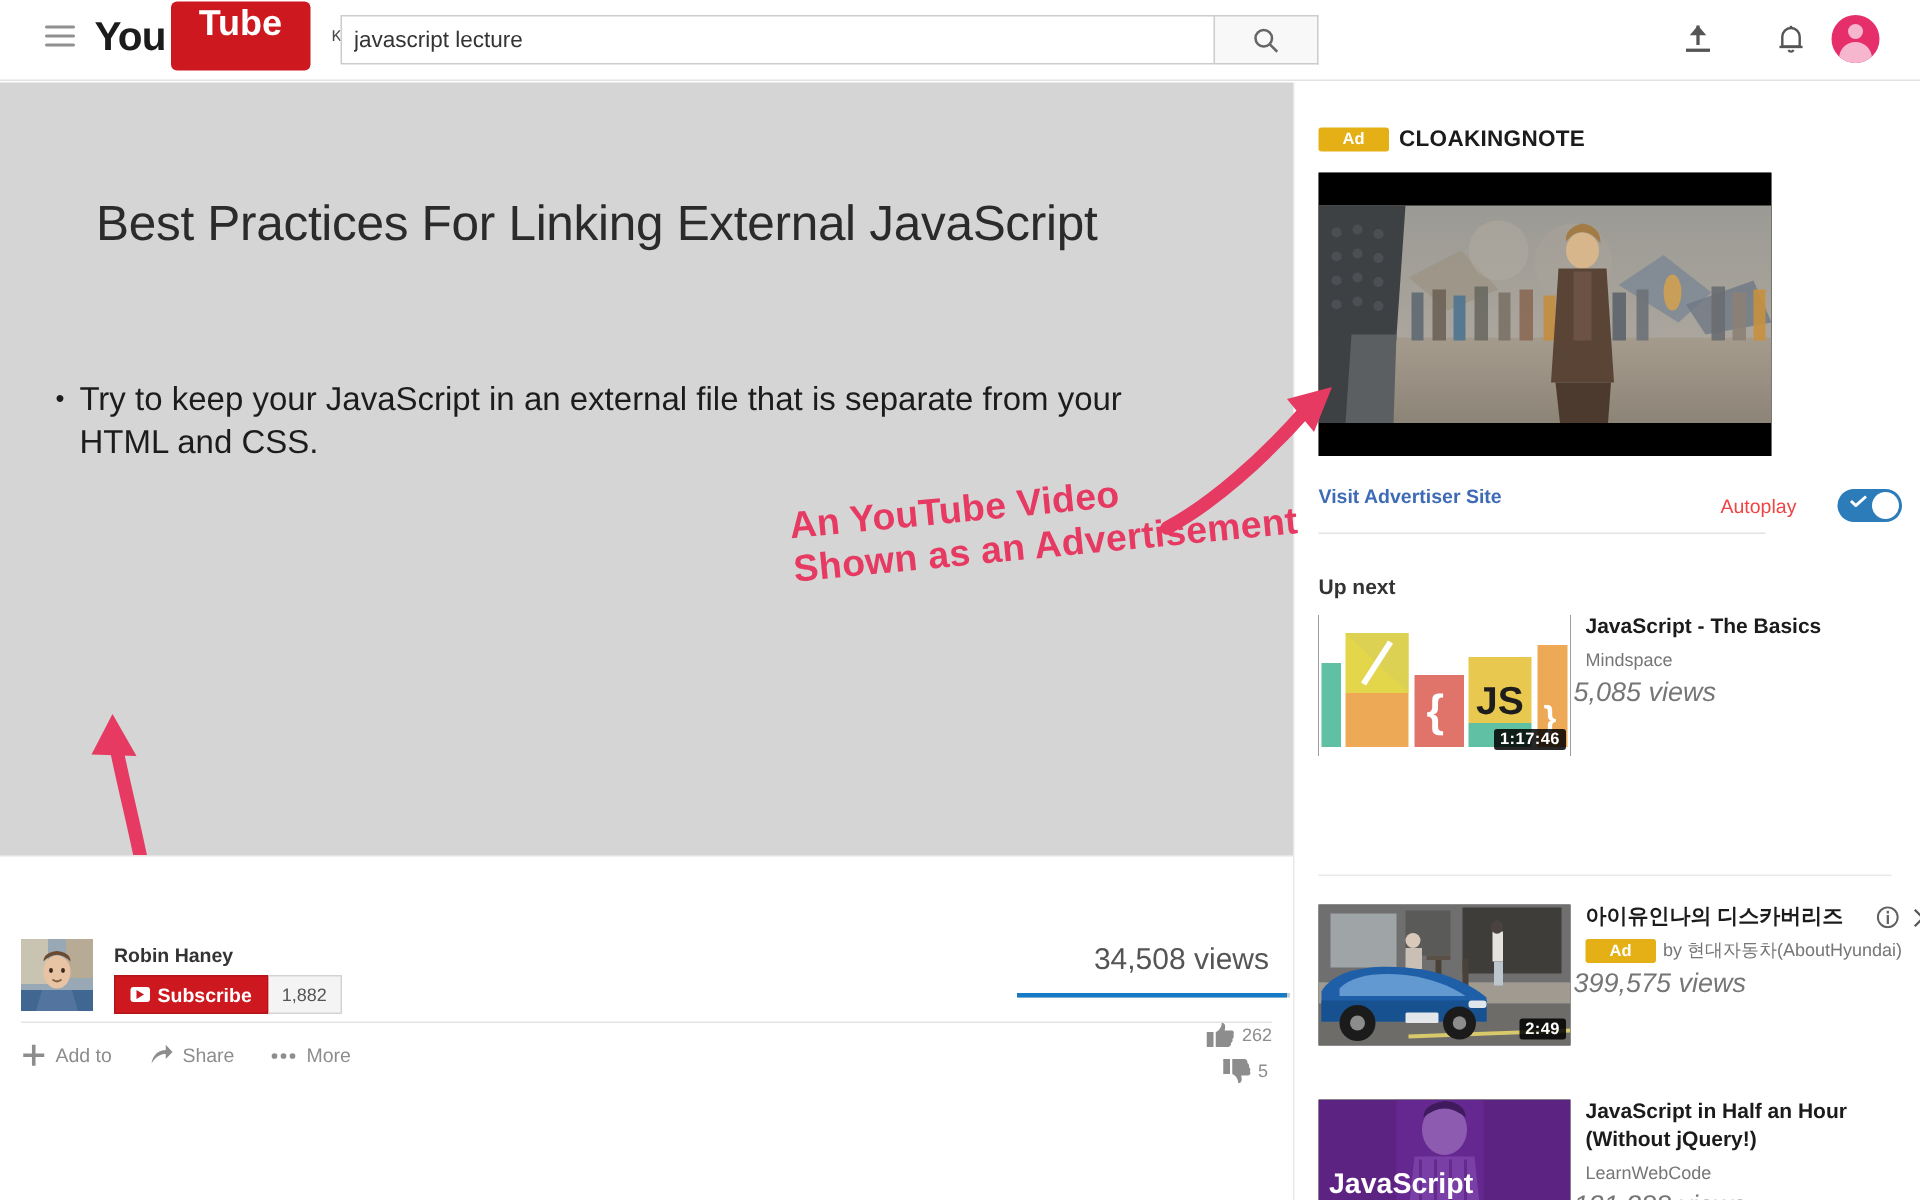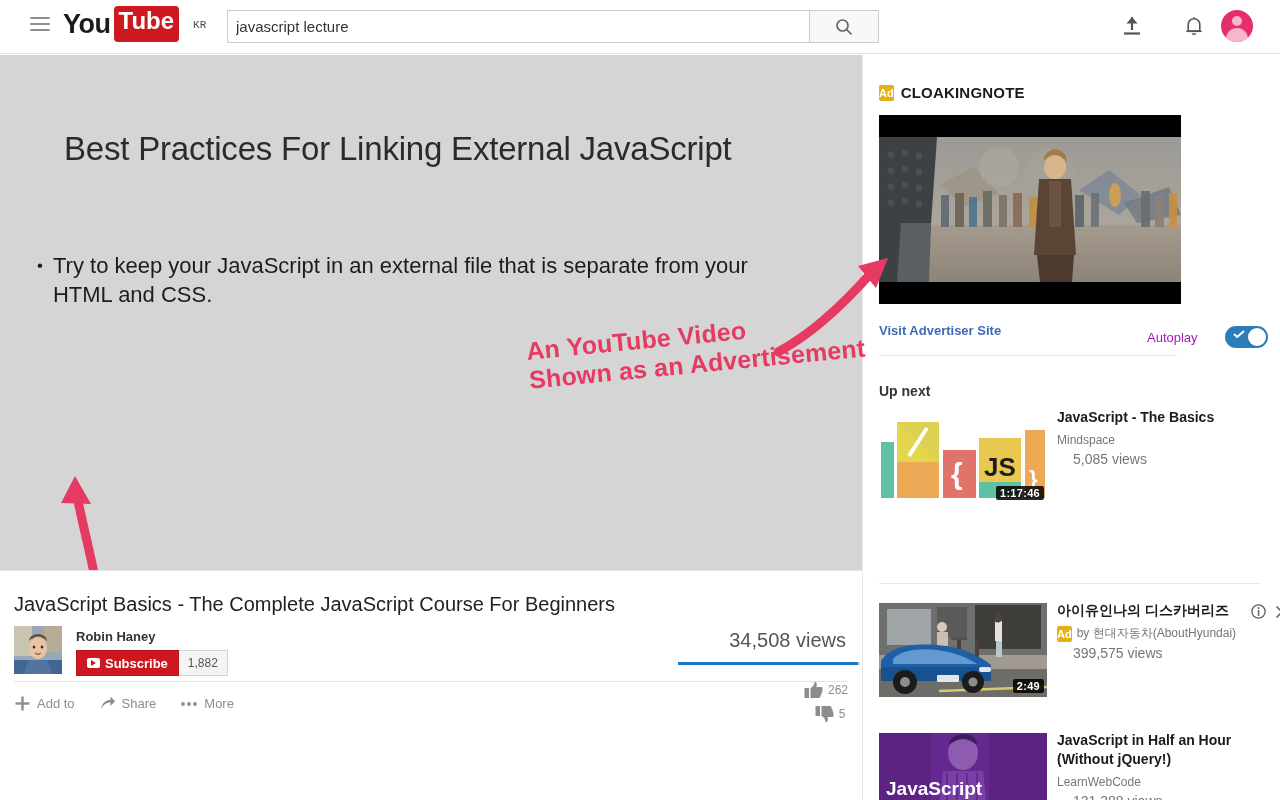--- a/index.html
+++ b/index.html
@@ -26,22 +26,22 @@
     position: absolute; left: 63px; top: 9px; height: 30px;
     display: flex; align-items: center; cursor: pointer;
   }
   #yt-logo .you {
     font-size: 27px; font-weight: bold; color: #1b1b1b;
     letter-spacing: -0.5px; line-height: 30px;
     font-family: "Liberation Sans", sans-serif;
   }
   #yt-logo .tubebox {
     background: #cc181e; color: #fff; font-size: 24px; font-weight: bold;
-    border-radius: 4px; padding: 0 5px; margin-left: 3px; line-height: 29px;
-    height: 36px; display: inline-block;
+    border-radius: 4px; padding: 0 19px; margin-left: 3px; line-height: 29px;
+    height: 46px; display: inline-block;
   }
   #yt-logo .cc {
     font-size: 11px; color: #4a4a4a; margin-left: 14px; margin-top: 1px;
     font-weight: normal;
     font-family: Liberation Mono, monospace;
   }
   #search-wrap {
     position: absolute; left: 227px; top: 10px; display: flex;
   }
   #search-input {
@@ -193,41 +193,41 @@
   #sidebar {
     position: absolute; left: 862px; top: 55px; width: 418px; height: 745px;
     background: #fff; border-left: 1px solid #e9e9e9;
   }
   #ad-header {
     position: absolute; left: 16px; top: 29px; display: flex;
     align-items: center; gap: 7px;
   }
   .ad-badge {
     background: #e4b016; color: #fff; font-size: 11px; font-weight: bold;
-    padding: 1px 0; border-radius: 2px; line-height: 14px;
+    padding: 1px 16px; border-radius: 2px; line-height: 14px;
   }
   #ad-advertiser { font-size: 15px; font-weight: bold; color: #1b1b1b; letter-spacing: 0.2px; }
   #ad-thumb {
     position: absolute; left: 16px; top: 60px; width: 302px; height: 189px;
     background: #000; overflow: hidden; cursor: pointer;
   }
   #visit-link {
     position: absolute; left: 16px; top: 268px; font-size: 13px;
     color: #3d6bb5; font-weight: bold; cursor: pointer;
   }
   #side-div {
     position: absolute; left: 16px; top: 300px; width: 298px; height: 1px;
     background: #e3e3e3;
   }
   #upnext-label {
     position: absolute; left: 16px; top: 328px; font-size: 14px;
     font-weight: bold; color: #333;
   }
   #autoplay-label {
-    position: absolute; left: 1147px; top: 330px; font-size: 13px; color: #a21caf;
+    position: absolute; left: 1147px; top: 330px; font-size: 13px; color: #ef4444;
   }
   #autoplay-info {
     position: absolute; left: 1232px; top: 329px; width: 15px; height: 15px;
     cursor: pointer;
   }
   #autoplay-toggle {
     position: absolute; left: 1225px; top: 326px; width: 43px; height: 22px;
     background: #2b7cb9; border-radius: 11px; cursor: pointer;
   }
   #autoplay-toggle .check {
@@ -251,21 +251,21 @@
     border-radius: 2px; letter-spacing: 0.3px;
   }
   .un-title {
     position: absolute; left: 178px; top: -2px; width: 205px;
     font-size: 14px; font-weight: bold; color: #1b1b1b; line-height: 19px;
   }
   .un-chan {
     position: absolute; left: 178px; font-size: 12px; color: #767676;
   }
   .un-views {
-    position: absolute; left: 194px; font-size: 14px; color: #767676;
+    position: absolute; left: 170px; font-size: 18px; color: #767676; font-style: italic;
   }
   .un-adline {
     position: absolute; left: 178px; display: flex; align-items: center; gap: 5px;
     font-size: 12px; color: #767676;
   }
   .un-icons {
     position: absolute; display: flex; align-items: center; gap: 9px;
   }
   #divider-after-1 {
     position: absolute; left: 16px; top: 528px; width: 382px; height: 1px;
@@ -342,21 +342,20 @@
   <div class="annot" id="annot-decoy">A Decoy Video
 that You Pretend to Watch</div>
 
   <svg class="arrow-svg" id="arrow-decoy" width="90" height="125" viewBox="0 0 90 125">
     <path d="M42 118 C36 86 28 56 22 26" stroke="#e63a62" stroke-width="9" fill="none" stroke-linecap="round"></path>
     <path d="M20 6 L36 34 L6 33 Z" fill="#e63a62"></path>
   </svg>
 </div>
 
 <div id="video-meta">
-  <div id="video-title">JavaScript Basics - The Complete JavaScript Course For Beginners</div>
 
   <div id="channel-avatar">
     <svg width="48" height="48" viewBox="0 0 48 48">
       <rect width="48" height="48" fill="#98a9b5"></rect>
       <rect x="0" y="0" width="18" height="30" fill="#c9c4b2"></rect>
       <rect x="30" y="0" width="18" height="26" fill="#b7ab96"></rect>
       <path d="M0 34 L48 34 L48 48 L0 48 Z" fill="#3f6791"></path>
       <path d="M10 48 L14 34 L34 34 L38 48 Z" fill="#53749e"></path>
       <ellipse cx="24" cy="22" rx="9" ry="11" fill="#e8c4a4"></ellipse>
       <path d="M15 15 Q24 6 33 15 Q33 9 24 8 Q15 9 15 15 Z" fill="#6b4a30"></path>

